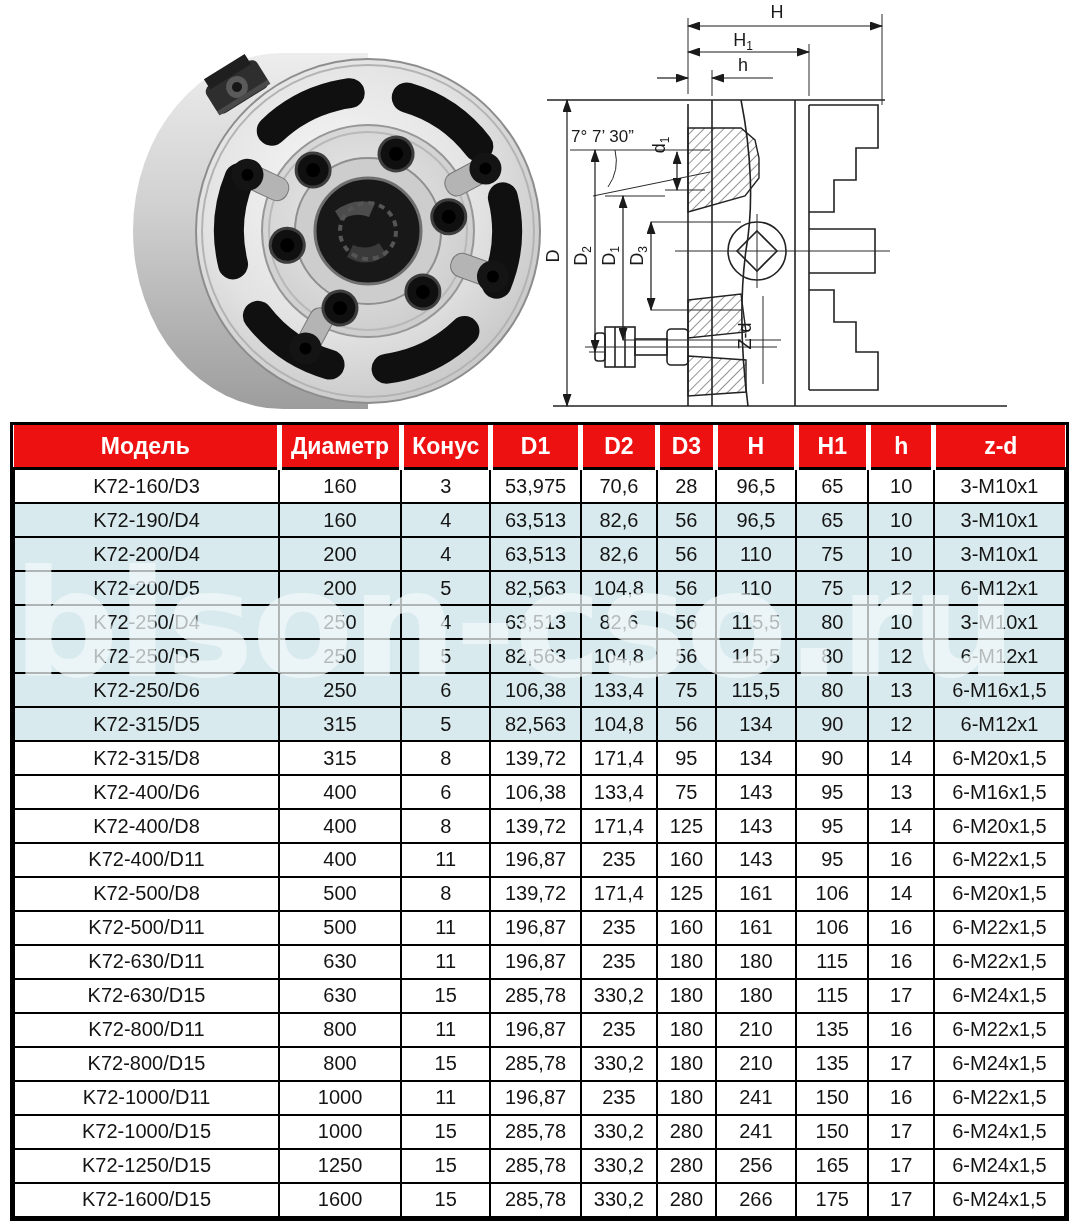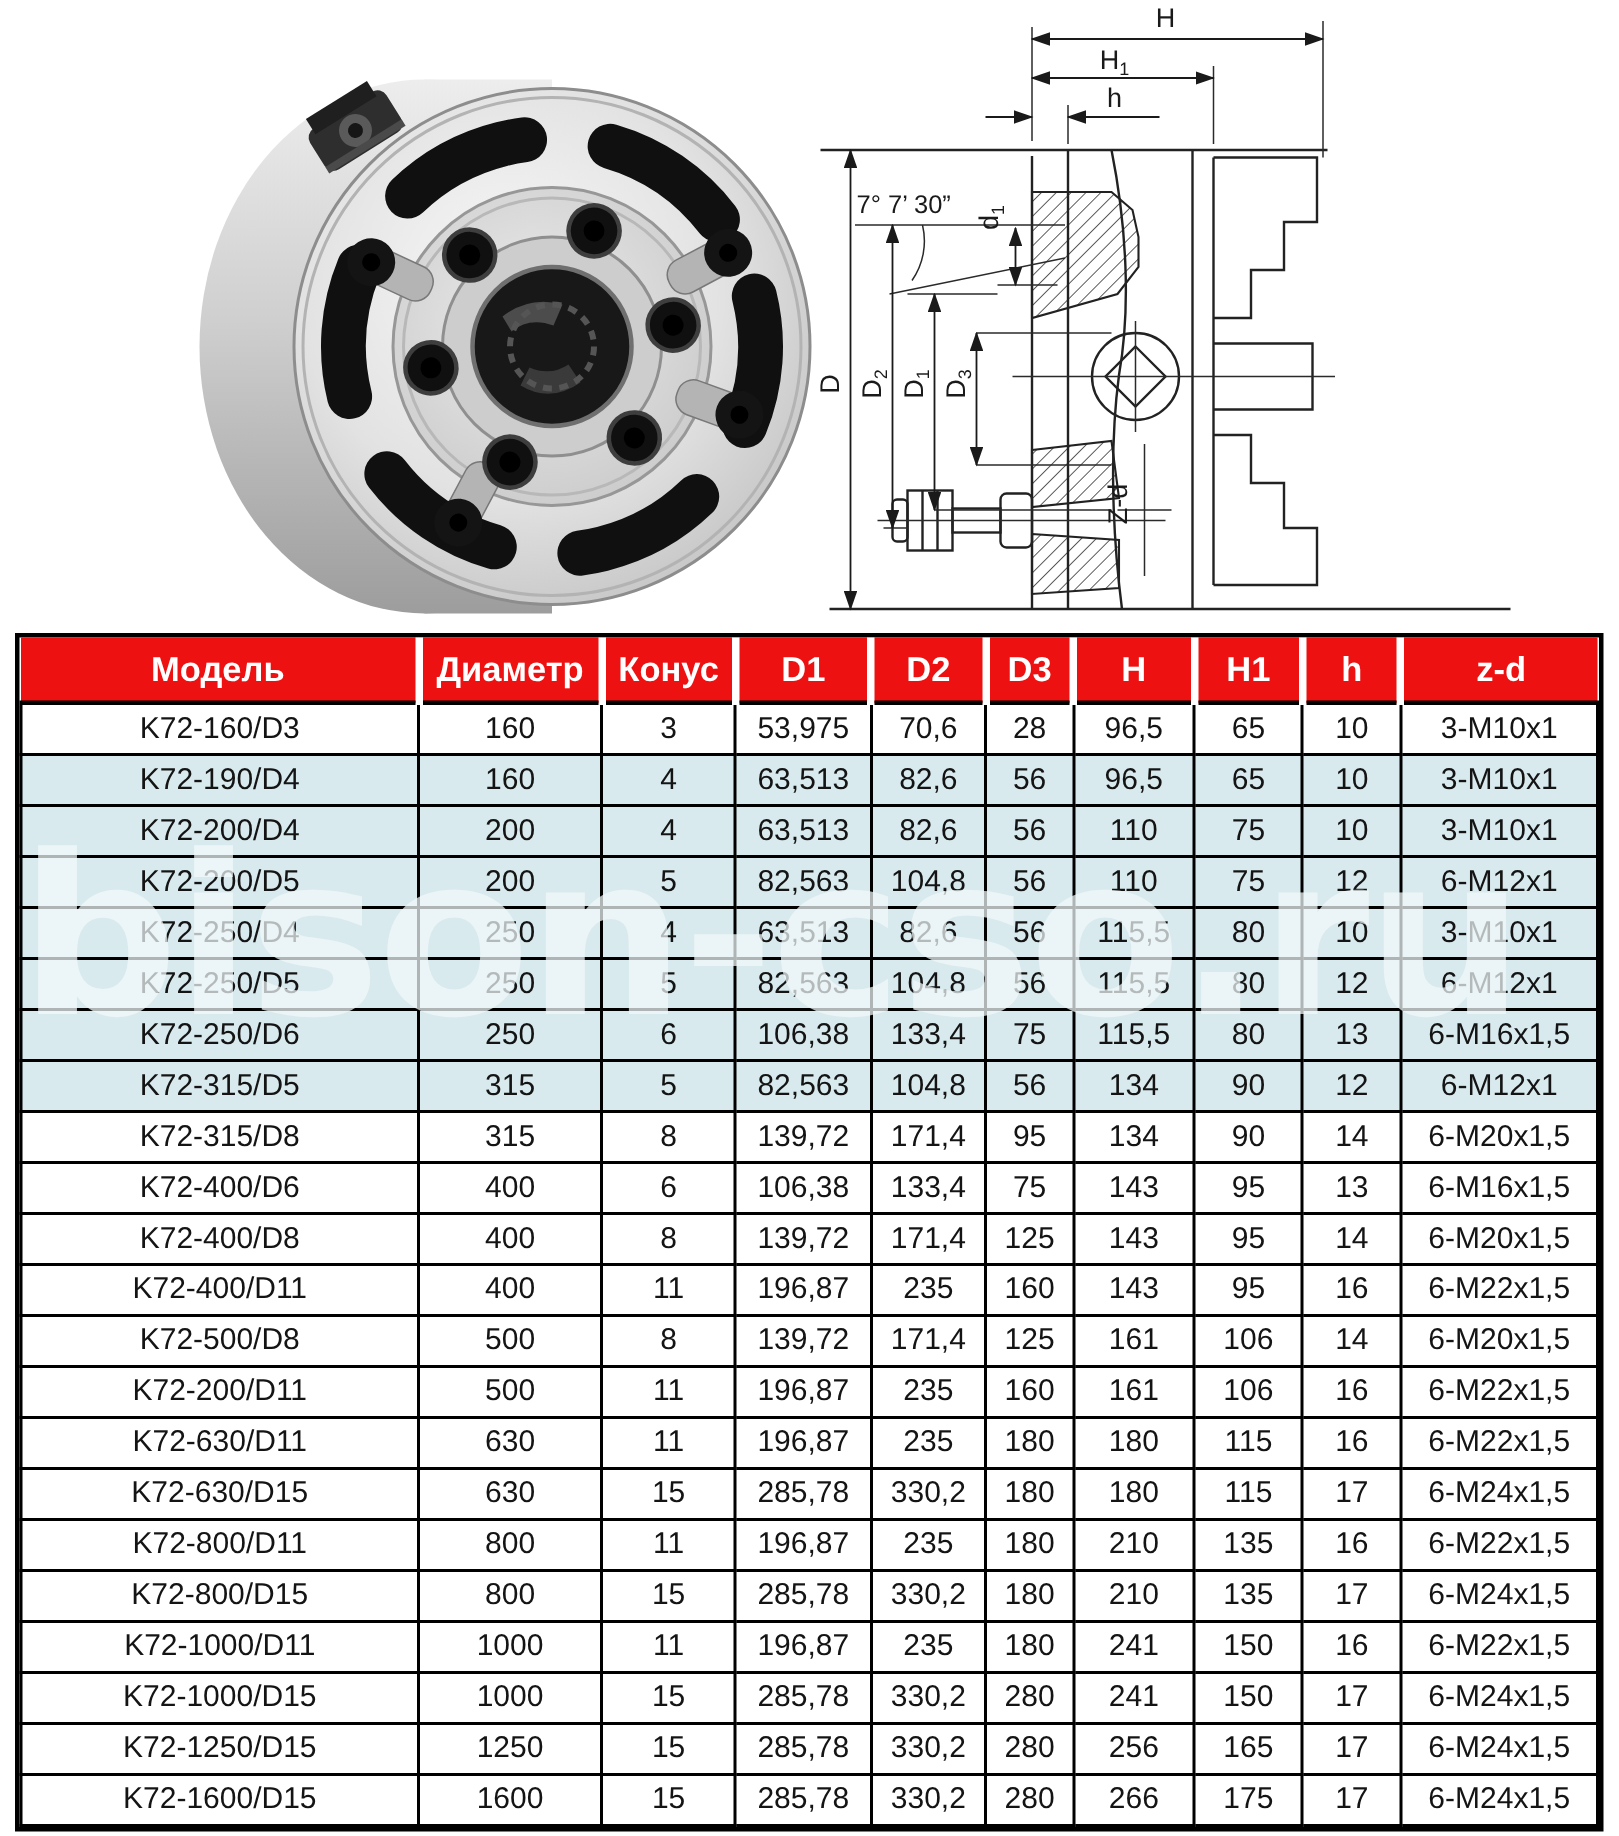--- a/index.html
+++ b/index.html
@@ -421,21 +421,21 @@
             <td>8</td>
             <td>139,72</td>
             <td>171,4</td>
             <td>125</td>
             <td>161</td>
             <td>106</td>
             <td>14</td>
             <td>6-M20x1,5</td>
           </tr>
           <tr>
-            <td>K72-200/D11</td>
+            <td>K72-500/D11</td>
             <td>500</td>
             <td>11</td>
             <td>196,87</td>
             <td>235</td>
             <td>160</td>
             <td>161</td>
             <td>106</td>
             <td>16</td>
             <td>6-M22x1,5</td>
           </tr>

